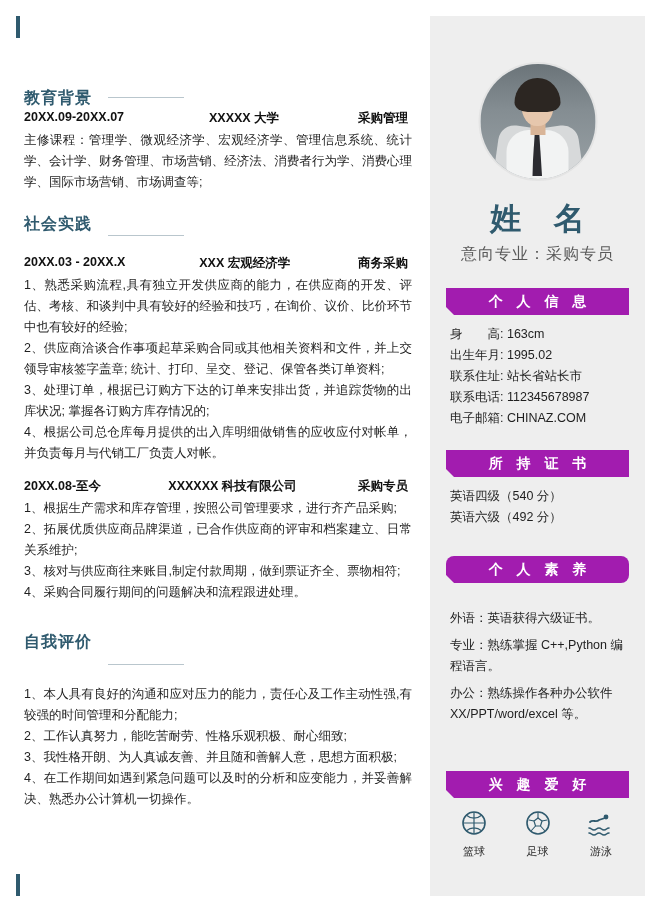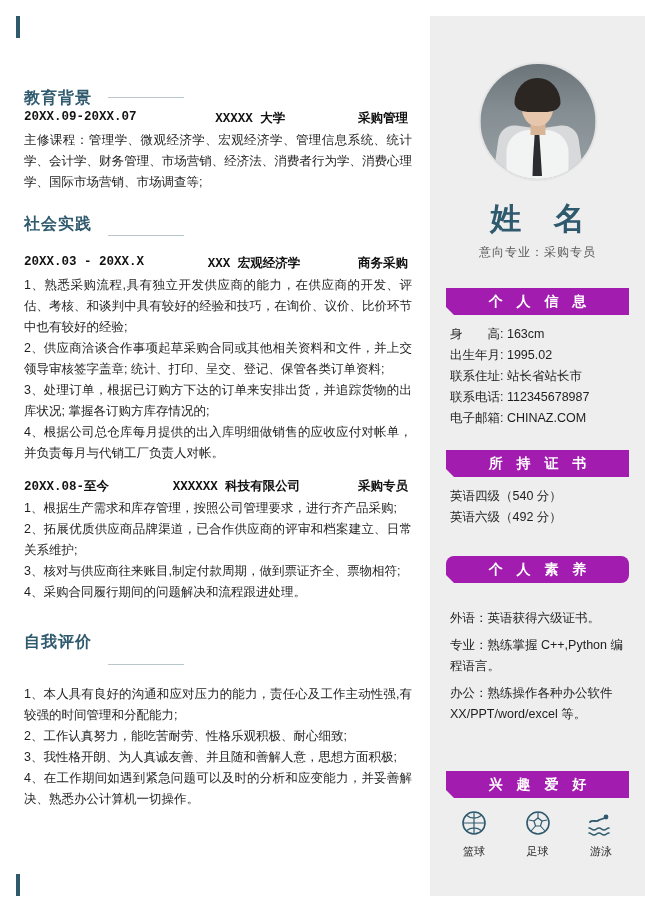--- a/index.html
+++ b/index.html
@@ -126,21 +126,21 @@
     letter-spacing: 12px;
     text-indent: 12px;
     color: #2f5a6e;
     font-weight: bold;
   }
   .name-sub {
     position: absolute;
     left: 0; top: 228px;
     width: 215px;
     text-align: center;
-    font-size: 12px;
+    font-size: 16px;
     color: #5a5a5a;
     letter-spacing: 1px;
   }
   
   .banner {
     position: absolute;
     left: 16px;
     width: 183px;
     height: 27px;
     background: #a21caf;
@@ -206,21 +206,20 @@
   }
   .job-row {
     position: absolute;
     left: 24px;
     width: 384px;
     font-size: 12.5px;
     font-weight: bold;
     color: #111;
     display: flex;
     justify-content: space-between;
-    font-family: Liberation Mono, monospace;
   }
   .job-row .mid { margin-left: 6px; }
   .para {
     position: absolute;
     left: 24px;
     width: 388px;
     font-size: 12.5px;
     line-height: 21px;
     color: #1f1f1f;
     text-align: justify;

